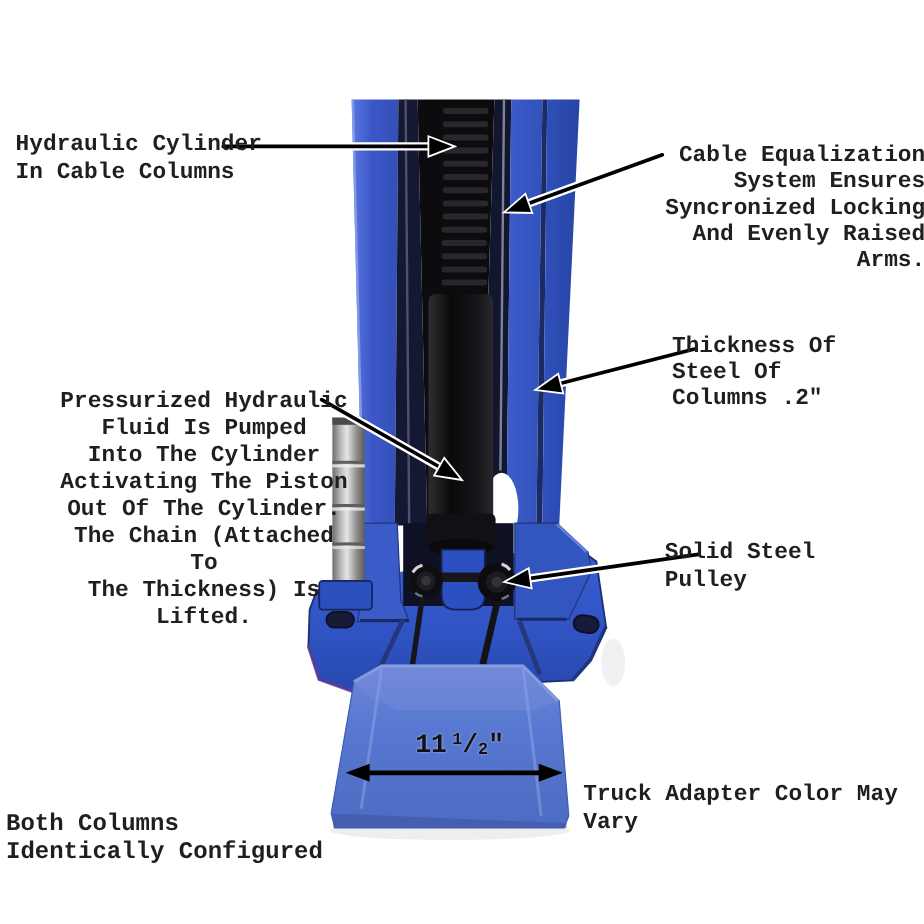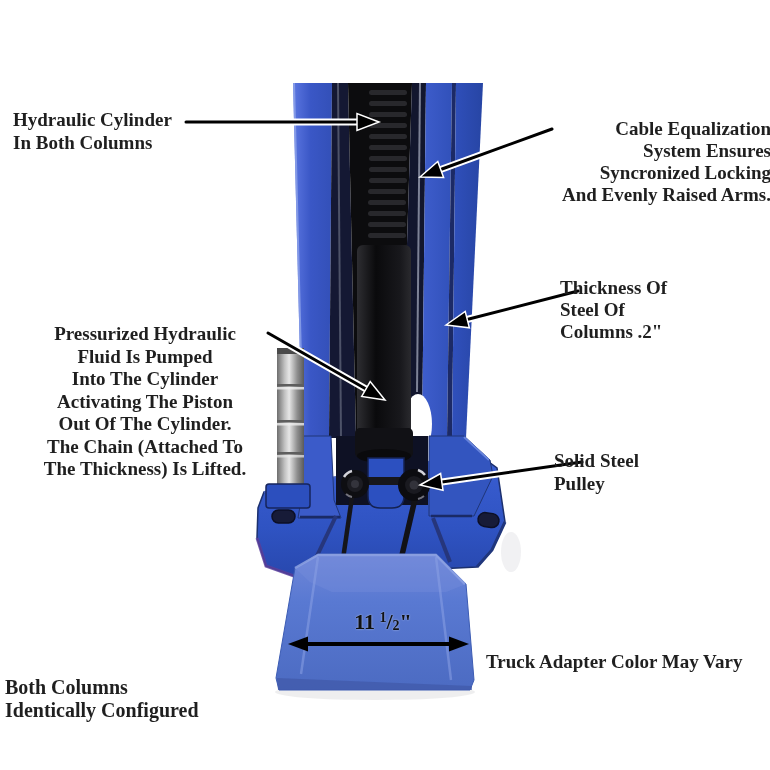--- a/index.html
+++ b/index.html
@@ -1,24 +1,24 @@
 <!DOCTYPE html>
 <html><head>
 <meta charset="utf-8">
 <style>
   html,body{margin:0;padding:0;background:#fff;}
   .stage{position:relative;width:770px;height:770px;background:#fef9c3;overflow:hidden;
-         font-family:Liberation Serif, serif;}
+         font-family:Liberation Mono, monospace;}
   svg{position:absolute;left:0;top:0;}
   .lbl{position:absolute;font-weight:bold;color:#1f1f1f;font-size:19px;line-height:22.5px;}
   .lbl.center{text-align:center;}
   #lbl-hyd{left:13px;top:109px;width:220px;}
   #lbl-cable{left:515px;top:118px;width:256px;text-align:right;line-height:22px;}
   #lbl-thick{left:560px;top:277px;width:164px;line-height:22px;}
-  #lbl-press{left:23px;top:323px;width:244px;}
+  #lbl-press{left:48px;top:323px;width:244px;}
   #lbl-pulley{left:554px;top:449px;width:160px;line-height:23px;}
   #lbl-both{left:5px;top:628px;width:280px;font-size:20px;line-height:23px;margin-top:48px;}
   #lbl-truck{left:486px;top:651px;width:290px;font-size:19px;}
   #lbl-dim{left:323px;top:611px;width:120px;text-align:center;font-size:22px;color:#111;
            text-shadow:0 0 2px rgba(255,255,255,.6);}
   #lbl-dim .fnum{font-size:14px;position:relative;top:-7px;}
   #lbl-dim .fden{font-size:14px;position:relative;top:1px;}
 </style>
 </head>
 <body>
@@ -201,21 +201,21 @@
     <g>
       <line x1="305" y1="644" x2="452" y2="644" stroke="#000000" stroke-width="4"></line>
       <polygon points="288,644 308,636.5 308,651.5" fill="#000"></polygon>
       <polygon points="469,644 449,636.5 449,651.5" fill="#000"></polygon>
     </g>
   </g>
 </svg>
 
 <div class="lbl" id="lbl-hyd">
   <div>Hydraulic Cylinder</div>
-  <div>In Both Columns</div>
+  <div>In Cable Columns</div>
 </div>
 <div class="lbl" id="lbl-cable">
   <div>Cable Equalization</div>
   <div>System Ensures</div>
   <div>Syncronized Locking</div>
   <div>And Evenly Raised Arms.</div>
 </div>
 <div class="lbl" id="lbl-thick">
   <div>Thickness Of</div>
   <div>Steel Of</div>

